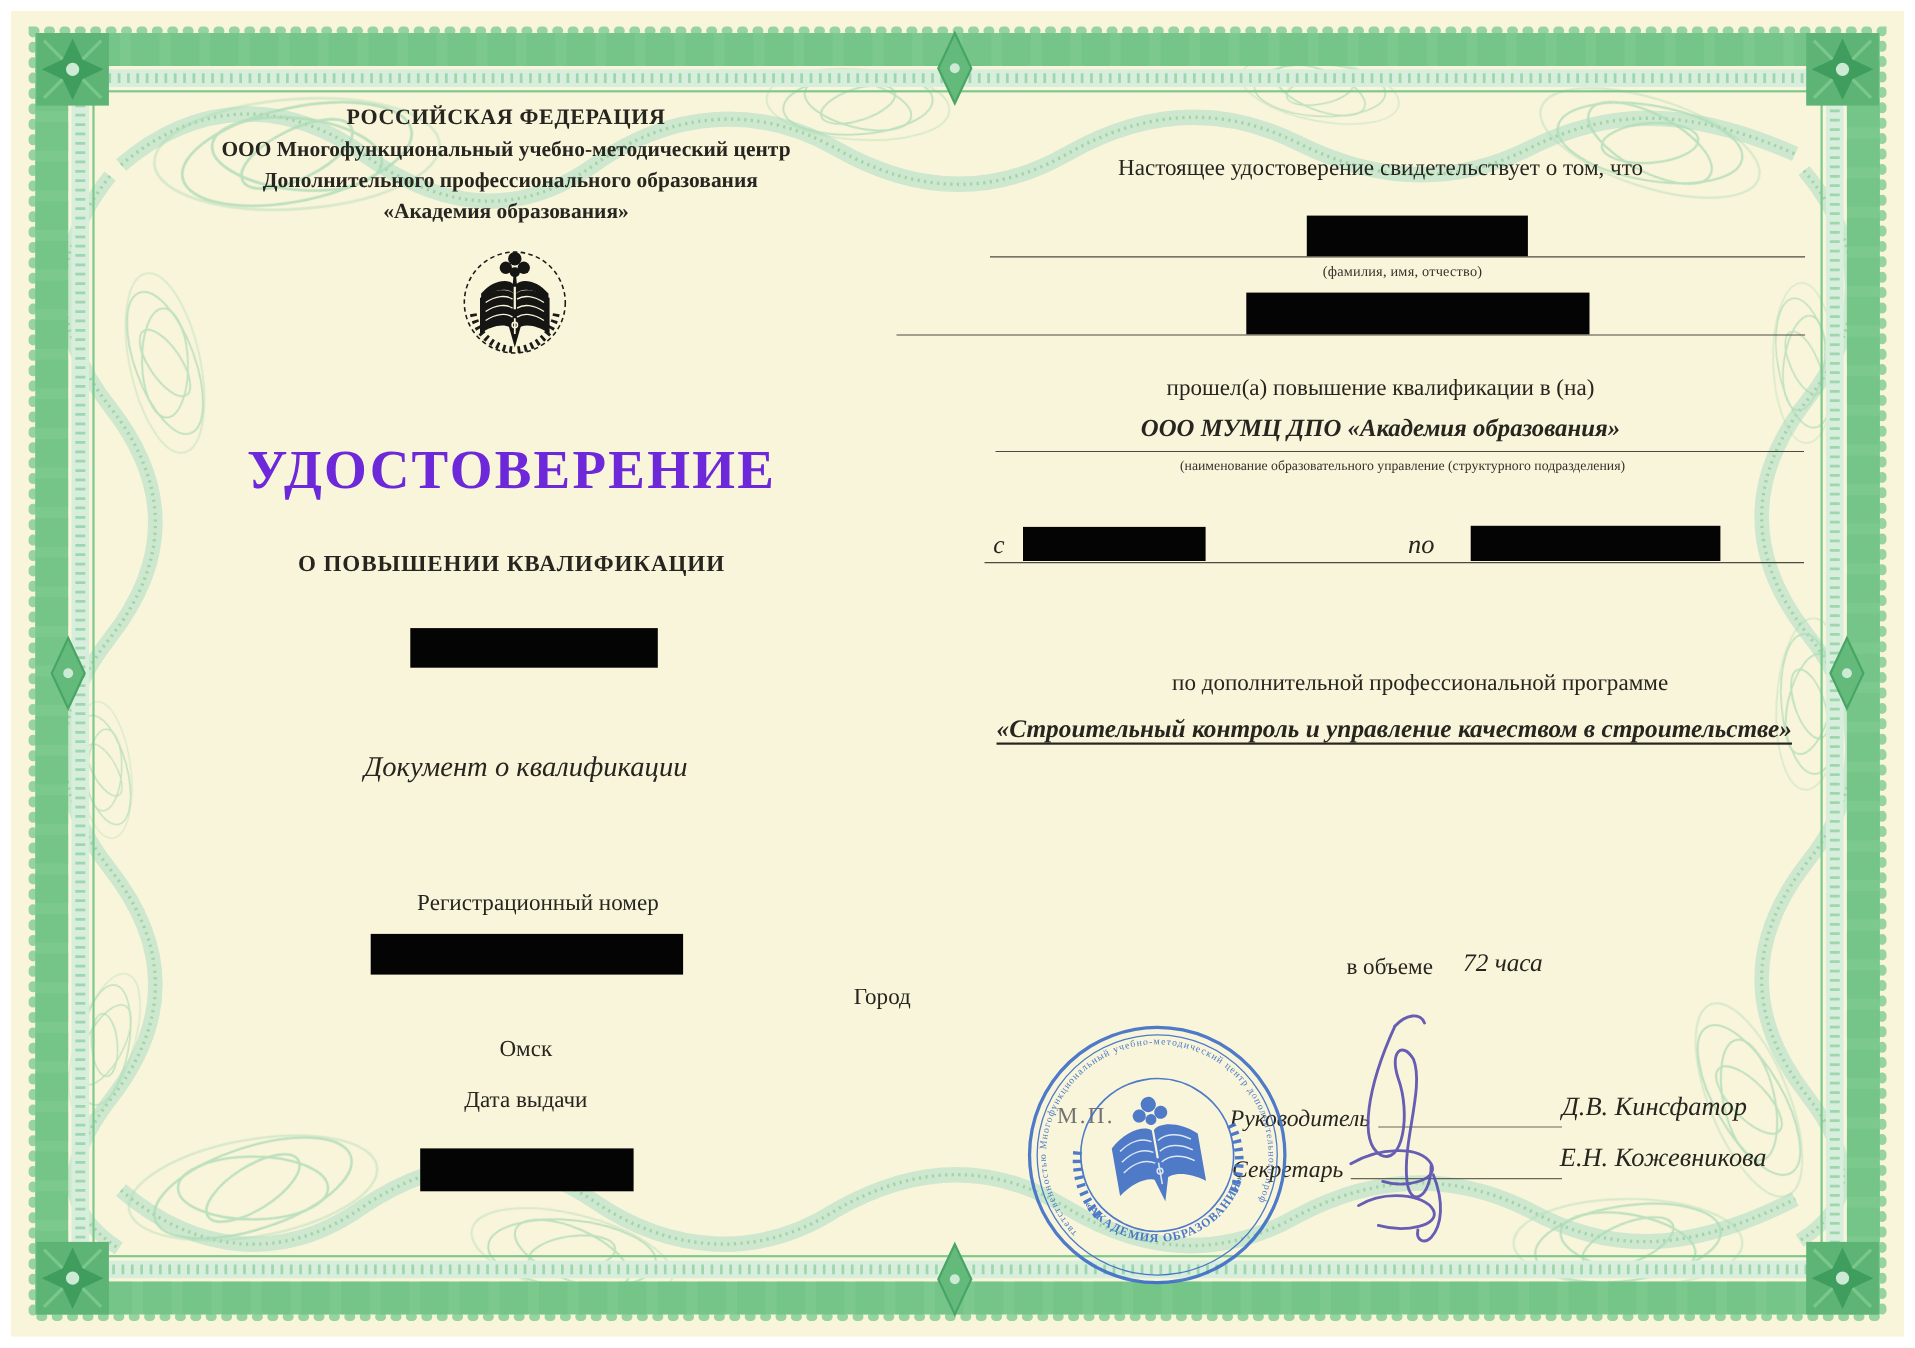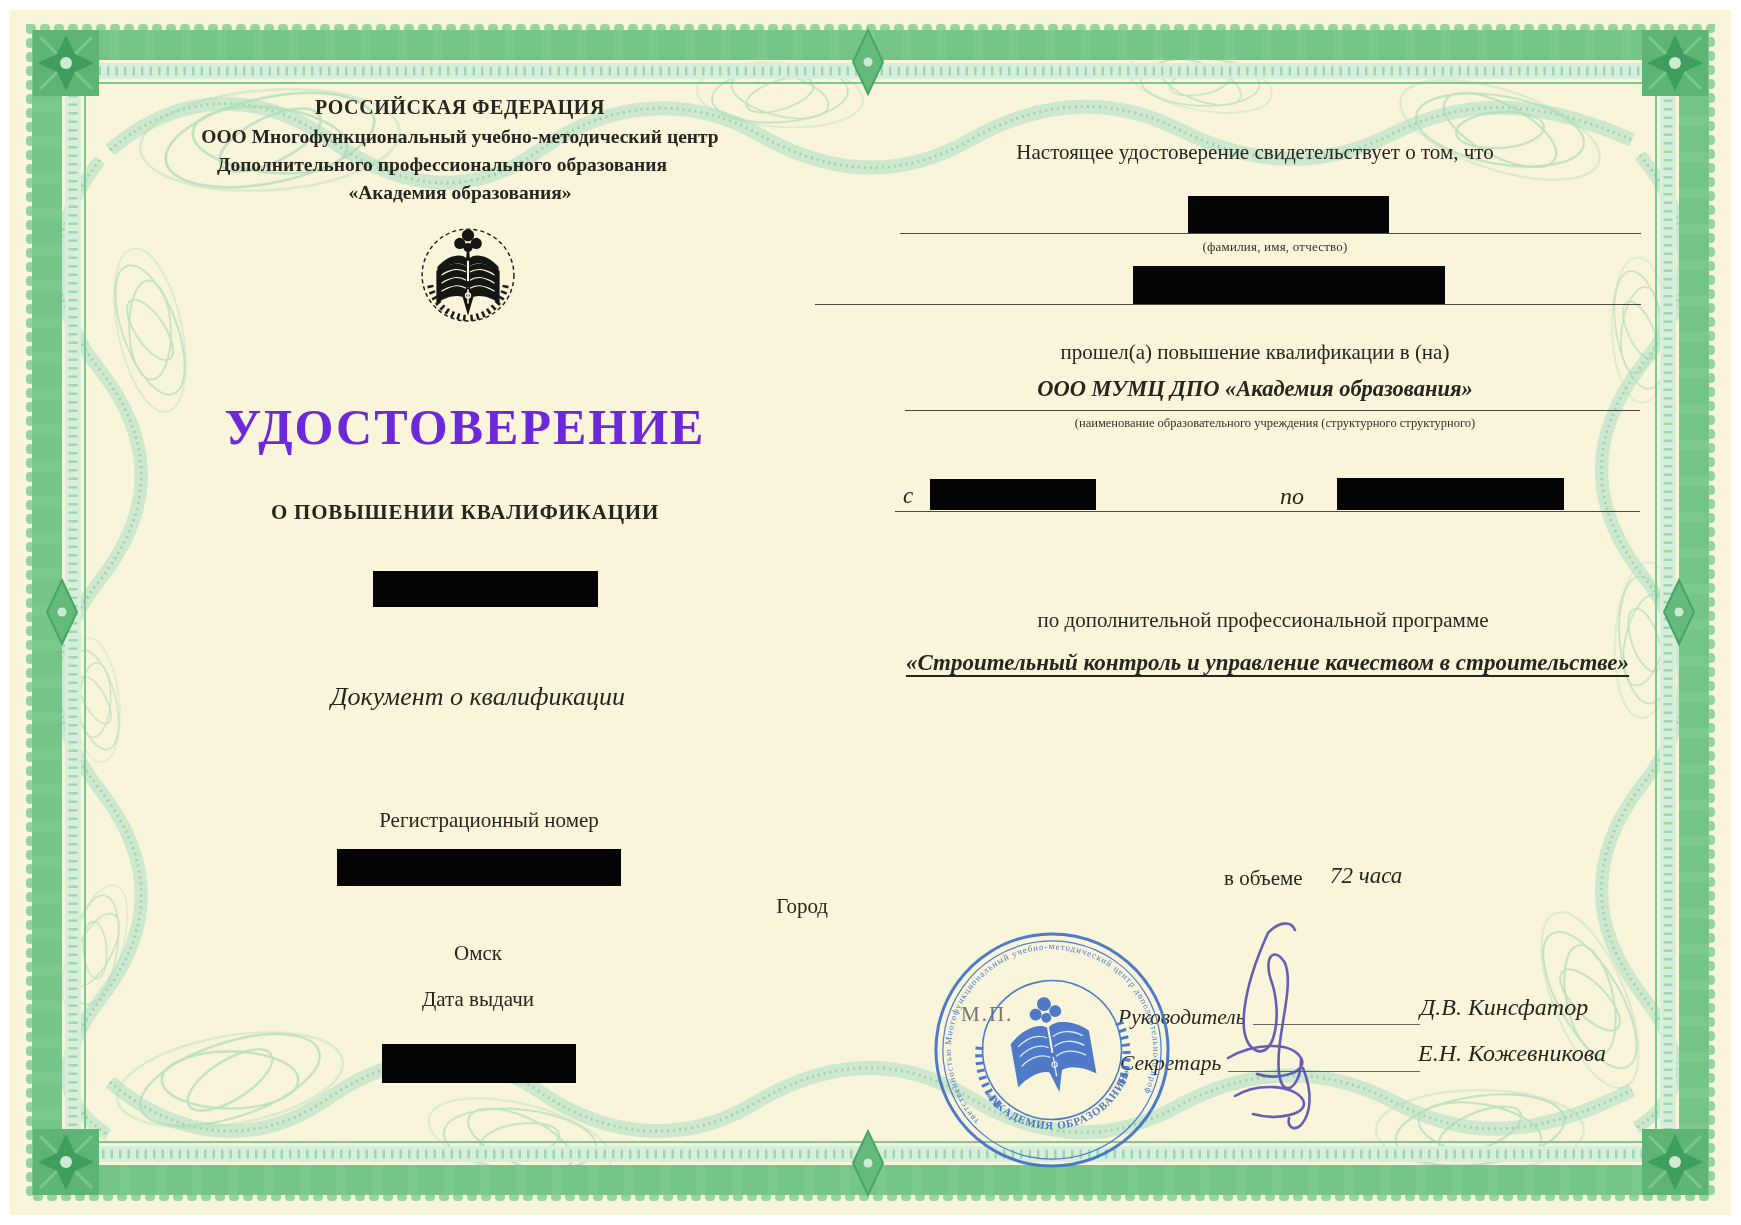--- a/index.html
+++ b/index.html
@@ -95,21 +95,21 @@
     <use href="#dia" transform="translate(62,612)"></use>
     <use href="#dia" transform="translate(1679,612)"></use>
 
     <rect x="-1" y="-1" width="1743" height="1227" fill="none" stroke="#ffffff" stroke-width="22"></rect>
   </svg>
 
   <div class="content">
 
     <div class="abs ctr b" style="left:110px;top:96px;width:700px;font-size:20px;letter-spacing:.6px;">РОССИЙСКАЯ ФЕДЕРАЦИЯ</div>
     <div class="abs ctr b" style="left:90px;top:126px;width:740px;font-size:19.5px;">ООО Многофункциональный учебно-методический центр</div>
-    <div class="abs ctr b" style="left:92px;top:154px;width:700px;font-size:19.5px;">Дополнительного профессионального образования</div>
+    <div class="abs ctr b" style="left:114px;top:154px;width:700px;font-size:19.5px;">Дополнительного профессионального образования</div>
     <div class="abs ctr b" style="left:110px;top:182px;width:700px;font-size:19.5px;">«Академия образования»</div>
 
     <svg class="emblem-svg" viewBox="0 0 100 100">
       <g stroke="#1b1b19" fill="none">
         <circle cx="50" cy="52" r="45" stroke-width="1.4" stroke-dasharray="4 3"></circle>
         <path d="M13,62 A 39,39 0 0 0 48,94" stroke-width="6" stroke-dasharray="2.5 3.5"></path>
         <path d="M87,62 A 39,39 0 0 1 52,94" stroke-width="6" stroke-dasharray="2.5 3.5"></path>
       </g>
       <g fill="#151513">
         <circle cx="50" cy="13" r="6"></circle>
@@ -152,29 +152,29 @@
     <div class="redact" style="left:1188px;top:196px;width:201px;height:37px;"></div>
     <div class="fline" style="left:900px;top:233px;width:741px;"></div>
     <div class="abs ctr cap" style="left:905px;top:239px;width:740px;">(фамилия, имя, отчество)</div>
 
     <div class="redact" style="left:1133px;top:266px;width:312px;height:38px;"></div>
     <div class="fline" style="left:815px;top:304px;width:826px;"></div>
 
     <div class="abs ctr" style="left:900px;top:340px;width:710px;font-size:21px;">прошел(а) повышение квалификации в (на)</div>
     <div class="abs ctr it" style="left:900px;top:376px;width:710px;font-size:22.5px;font-weight:600;">ООО МУМЦ ДПО «Академия образования»</div>
     <div class="fline" style="left:905px;top:410px;width:735px;"></div>
-    <div class="abs ctr" style="left:905px;top:416px;width:740px;font-size:12.5px;color:#33312a;">(наименование образовательного учреждения (структурного структурного)</div>
+    <div class="abs ctr" style="left:905px;top:416px;width:740px;font-size:12.5px;color:#33312a;">(наименование образовательного управление (структурного подразделения)</div>
 
     <div class="abs it" style="left:903px;top:483px;font-size:23px;">с</div>
     <div class="redact" style="left:930px;top:479px;width:166px;height:31px;"></div>
     <div class="abs it" style="left:1280px;top:483px;font-size:24px;">по</div>
     <div class="redact" style="left:1337px;top:478px;width:227px;height:32px;"></div>
     <div class="fline" style="left:895px;top:511px;width:745px;"></div>
 
-    <div class="abs ctr" style="left:908px;top:608px;width:710px;font-size:21px;">по дополнительной профессиональной программе</div>
+    <div class="abs ctr" style="left:936px;top:608px;width:710px;font-size:21px;">по дополнительной профессиональной программе</div>
     <div class="abs ctr it" style="left:895px;top:650px;width:745px;font-size:23px;font-weight:600;text-decoration:underline;text-underline-offset:5px;">«Строительный контроль и управление качеством в строительстве»</div>
 
     <div class="abs" style="left:1224px;top:866px;font-size:21px;text-align:center;">в объеме</div>
     <div class="abs it" style="left:1330px;top:863px;font-size:23px;">72 часа</div>
 
     <div class="abs it" style="left:1118px;top:1005px;font-size:21.5px;">Руководитель</div>
     <div class="fline" style="left:1253px;top:1024px;width:167px;border-top-color:rgba(70,66,56,.8);"></div>
     <div class="abs it" style="left:1420px;top:994px;font-size:24px;">Д.В. Кинсфатор</div>
 
     <div class="abs it" style="left:1120px;top:1051px;font-size:21.5px;">Секретарь</div>

